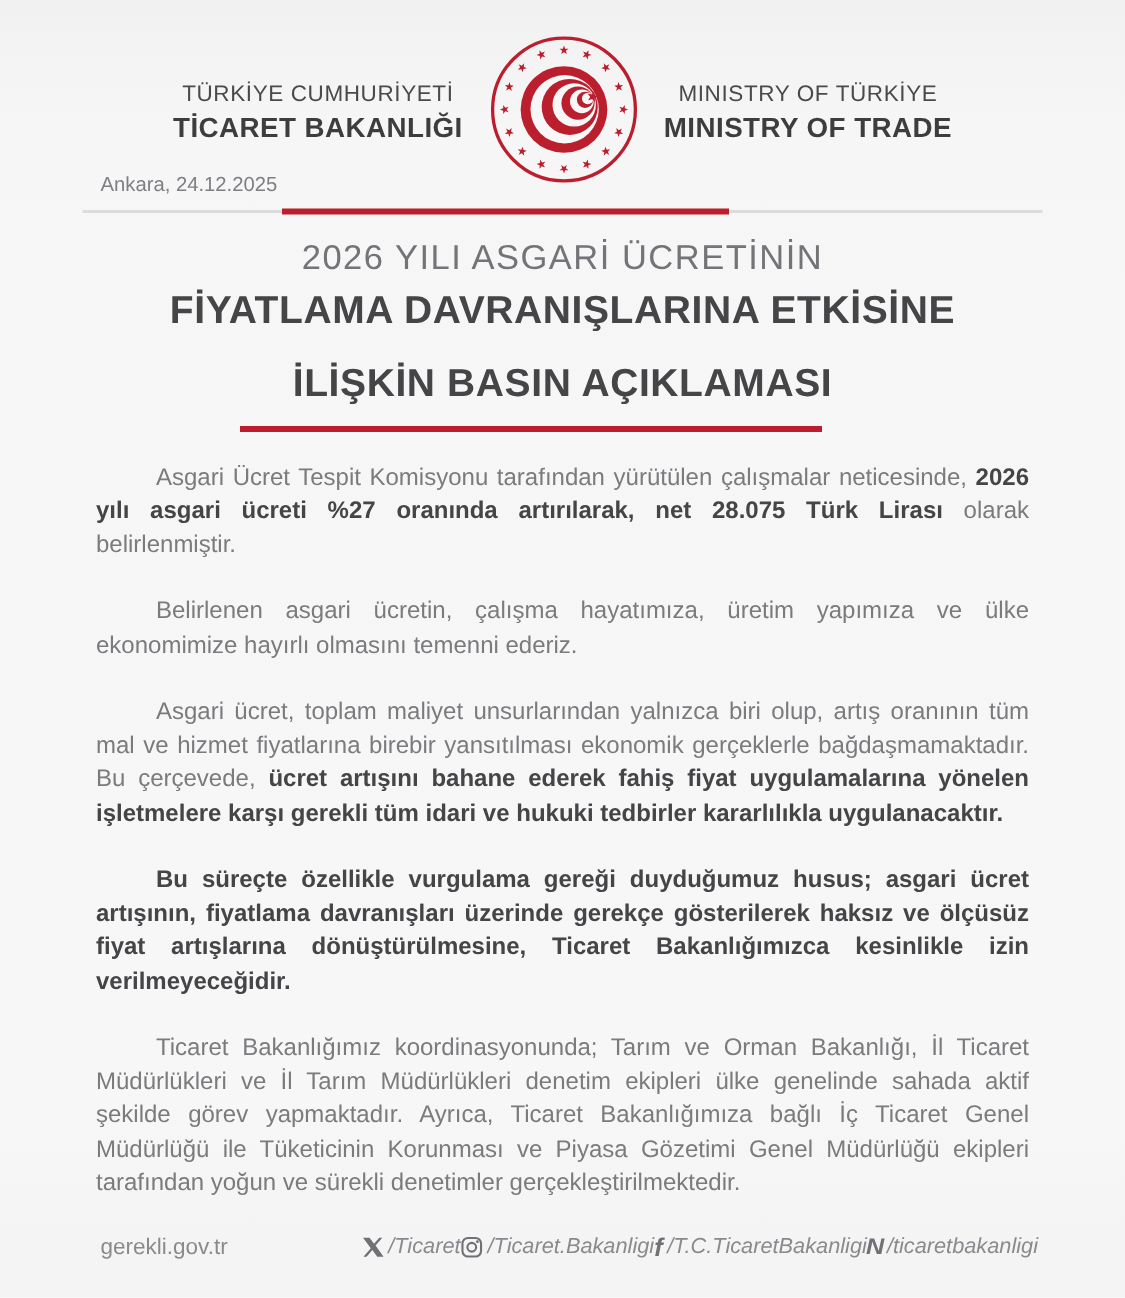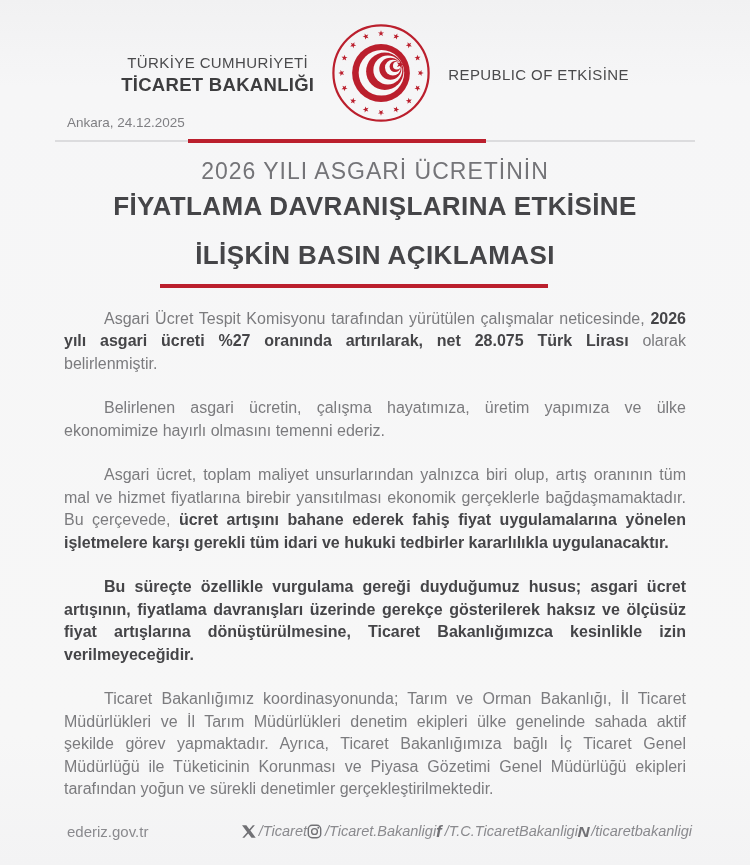--- a/index.html
+++ b/index.html
@@ -79,21 +79,22 @@
       <circle cx="68" cy="56.4" r="17" fill="#f7f7f7"></circle>
       <circle cx="71" cy="55" r="13" fill="#bb1f2d"></circle>
       <circle cx="74" cy="53.6" r="9.3" fill="#f7f7f7"></circle>
       <circle cx="76.5" cy="52.4" r="6.4" fill="#bb1f2d"></circle>
       <circle cx="78.6" cy="51.4" r="4.5" fill="#f7f7f7"></circle>
       <use href="#st" transform="translate(82.5 50) scale(1.6) rotate(15)" fill="#bb1f2d"></use>
     </svg>
   </div>
 
   <div class="h-block">
-    <div class="h-l1">REPUBLIC OF ETKİSİNE</div>
+    <div class="h-l1">MINISTRY OF TÜRKİYE</div>
+    <div class="h-l2">MINISTRY OF TRADE</div>
   </div>
 </div>
 
 <div class="dateline">Ankara, 24.12.2025</div>
 
 <div class="divider">
   <div class="divider-red"></div>
 </div>
 
 <div class="title">
@@ -109,21 +110,21 @@
   <p><span>Belirlenen asgari ücretin, çalışma hayatımıza, üretim yapımıza ve ülke ekonomimize hayırlı olmasını temenni ederiz.</span></p>
 
   <p><span>Asgari ücret, toplam maliyet unsurlarından yalnızca biri olup, artış oranının tüm mal ve hizmet fiyatlarına birebir yansıtılması ekonomik gerçeklerle bağdaşmamaktadır. Bu çerçevede, </span><span class="b">ücret artışını bahane ederek fahiş fiyat uygulamalarına yönelen işletmelere karşı gerekli tüm idari ve hukuki tedbirler kararlılıkla uygulanacaktır.</span></p>
 
   <p><span class="b">Bu süreçte özellikle vurgulama gereği duyduğumuz husus; asgari ücret artışının, fiyatlama davranışları üzerinde gerekçe gösterilerek haksız ve ölçüsüz fiyat artışlarına dönüştürülmesine, Ticaret Bakanlığımızca kesinlikle izin verilmeyeceğidir.</span></p>
 
   <p><span>Ticaret Bakanlığımız koordinasyonunda; Tarım ve Orman Bakanlığı, İl Ticaret Müdürlükleri ve İl Tarım Müdürlükleri denetim ekipleri ülke genelinde sahada aktif şekilde görev yapmaktadır. Ayrıca, Ticaret Bakanlığımıza bağlı İç Ticaret Genel Müdürlüğü ile Tüketicinin Korunması ve Piyasa Gözetimi Genel Müdürlüğü ekipleri tarafından yoğun ve sürekli denetimler gerçekleştirilmektedir.</span></p>
 </div>
 
 <div class="footer">
-  <div class="site">ederiz.gov.tr</div>
+  <div class="site">gerekli.gov.tr</div>
 
   <div class="social">
     <span class="soc-item">
       <svg viewBox="0 0 16 16">
         <path fill="#717175" d="M12.6 1.2h2.2L10 6.8l5.7 7.9h-4.5L7.7 10 3.6 14.7H1.4l5.2-6L1.1 1.2h4.6l3.2 4.3 3.7-4.3z"></path>
       </svg>
         <span>/Ticaret</span>
     </span>
 
     <span class="soc-item">

